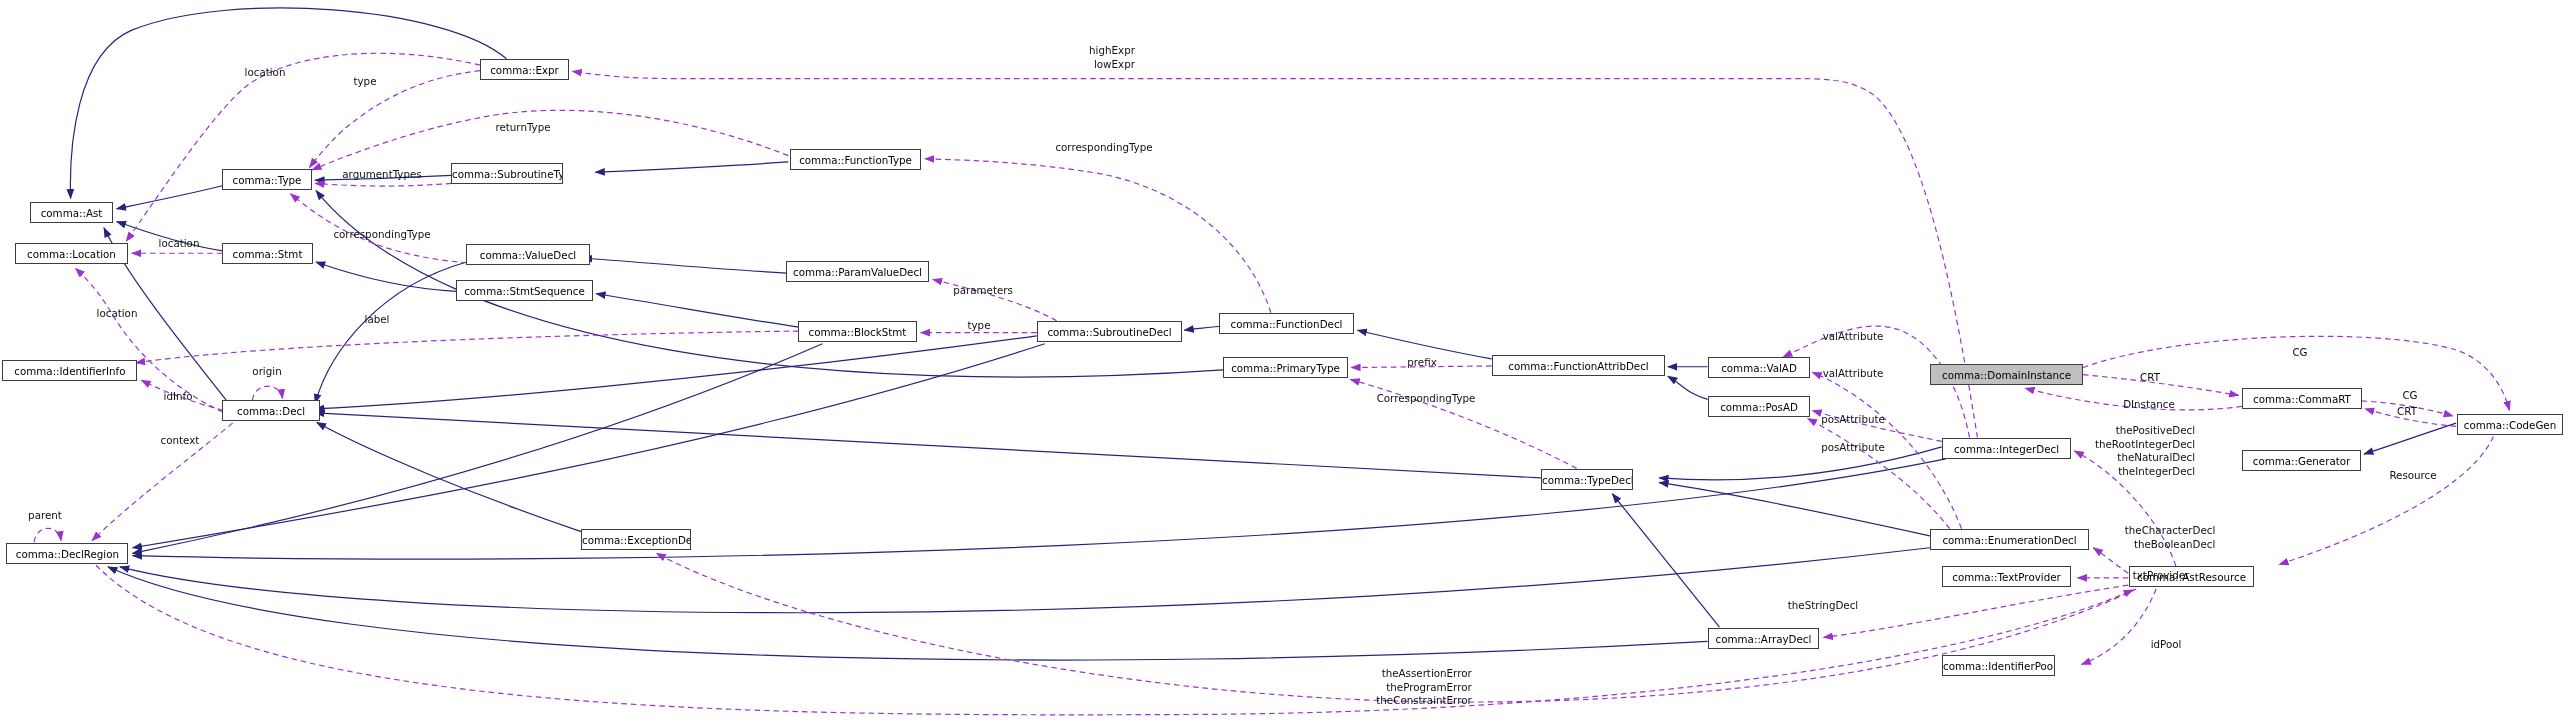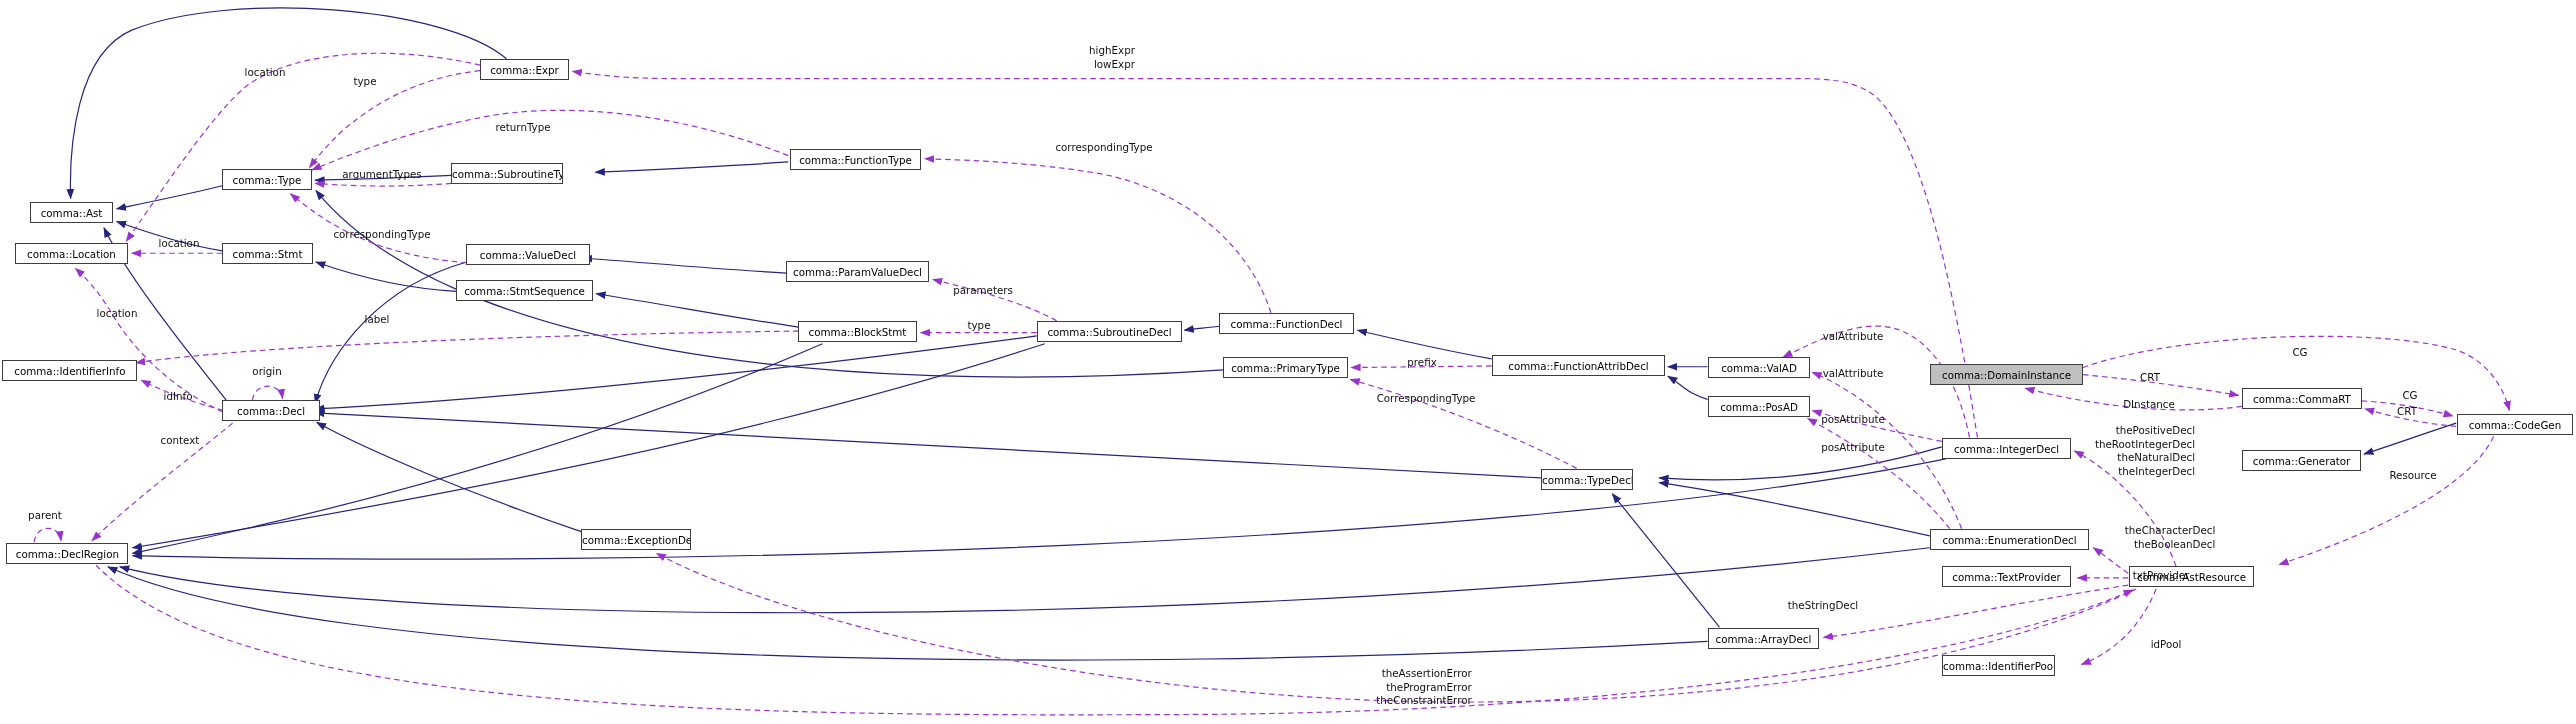--- a/index.html
+++ b/index.html
@@ -115,21 +115,21 @@
 <div class="n hl" style="left:1930px;top:364px;width:153px">comma::DomainInstance</div>
 <div class="n" style="left:1942px;top:438px;width:129px">comma::IntegerDecl</div>
 <div class="n" style="left:1541px;top:469px;width:92px">comma::TypeDecl</div>
 <div class="n" style="left:1930px;top:529px;width:159px">comma::EnumerationDecl</div>
 <div class="n" style="left:1942px;top:566px;width:129px">comma::TextProvider</div>
 <div class="n" style="left:2129px;top:566px;width:125px">comma::AstResource</div>
 <div class="n" style="left:1942px;top:655px;width:113px">comma::IdentifierPool</div>
 <div class="n" style="left:1708px;top:628px;width:111px">comma::ArrayDecl</div>
 <div class="n" style="left:581px;top:529px;width:110px">comma::ExceptionDecl</div>
 <div class="n" style="left:2242px;top:388px;width:120px">comma::CommaRT</div>
-<div class="n" style="left:2457px;top:414px;width:116px">comma::CodeGen</div>
+<div class="n" style="left:2457px;top:414px;width:106px">comma::CodeGen</div>
 <div class="n" style="left:2242px;top:450px;width:119px">comma::Generator</div>
 <div class="n" style="left:222px;top:400px;width:98px">comma::Decl</div>
 <div class="n" style="left:6.4px;top:543px;width:122px">comma::DeclRegion</div>
 <div class="n" style="left:2.4px;top:360px;width:135px">comma::IdentifierInfo</div>
 
 <div class="el" style="left:265px;top:66px">location</div>
 <div class="el" style="left:365px;top:75px">type</div>
 <div class="el" style="left:1112px;top:44px">highExpr
 lowExpr</div>
 <div class="el" style="left:523px;top:121px">returnType</div>

